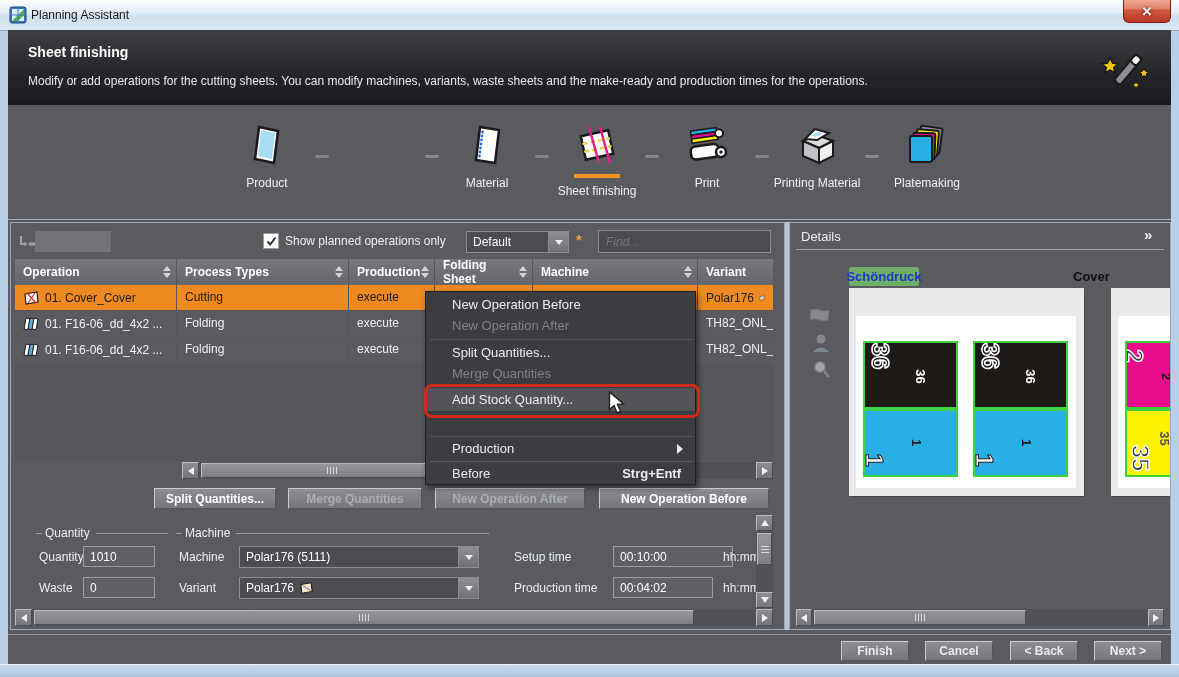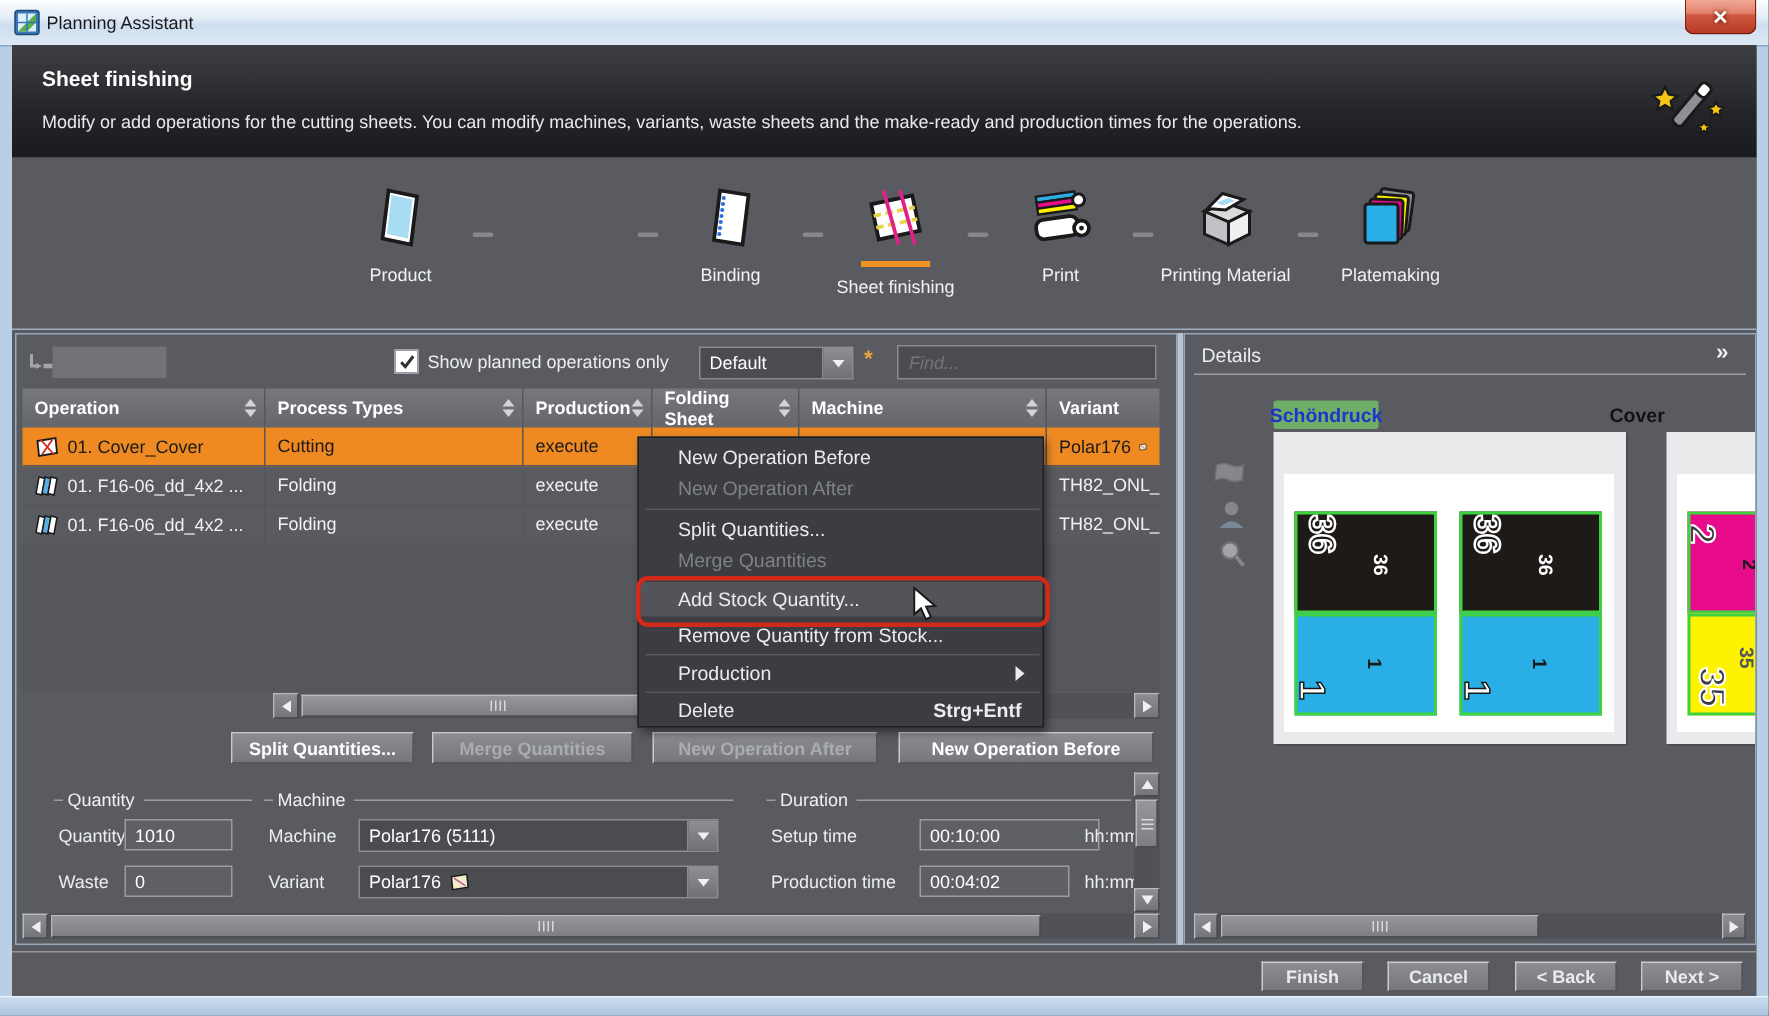--- a/index.html
+++ b/index.html
@@ -150,21 +150,21 @@
       <g fill="#2e6fd8">
         <circle cx="17.5" cy="9" r="1.4"></circle>
           <circle cx="17" cy="13" r="1.4"></circle>
           <circle cx="16.5" cy="17" r="1.4"></circle>
         <circle cx="16" cy="21" r="1.4"></circle>
           <circle cx="15.5" cy="25" r="1.4"></circle>
           <circle cx="15" cy="29" r="1.4"></circle>
           <circle cx="14.5" cy="33" r="1.4"></circle>
       </g>
     </svg>
-    <div class="step-label">Binding</div>
+    <div class="step-label">Material</div>
   </div>
   <div class="step" style="left:539px">
     <svg width="44" height="44" viewBox="0 0 44 44">
       <g transform="rotate(-12 22 22)">
         <rect x="8" y="10" width="28" height="24" fill="#ffffff" stroke="#1a1a1a" stroke-width="2.5"></rect>
         <path d="M8 18 H36 M8 26 H36" stroke="#e8d44d" stroke-width="2.5" stroke-dasharray="5 3"></path>
       </g>
       <path d="M14 4 L24 40 M25 4 L35 40" stroke="#e0218a" stroke-width="2.5"></path>
     </svg>
     <div class="active-bar"></div>
@@ -387,25 +387,20 @@
       <svg width="15" height="12" viewBox="0 0 17 14">
         <polygon points="2,3 14,1 15,11 3,13" fill="#f3ecca" stroke="#1a1a1a" stroke-width="1.2"></polygon>
         <path d="M4 4 L13 10" stroke="#c05aa0" stroke-width="1.2"></path>
       </svg>
     </span>
     <span class="dd-btn">
         <span class="tri-down"></span>
       </span>
   </div>
 
-  <div class="abs grp-title" style="left:500px;top:303px;width:243px">
-    <span class="seg"></span>
-      <span>Duration</span>
-      <span class="line"></span>
-  </div>
   <div class="abs lbl" style="left:503px;top:327px">Setup time</div>
   <input class="abs tinput" style="left: 602px; top: 323px; width: 120px; height: 21px;" value="00:10:00">
   <div class="abs lbl" style="left:712px;top:327px;width:34px;overflow:hidden;white-space:nowrap">hh:mm</div>
   <div class="abs lbl" style="left:503px;top:358px">Production time</div>
   <input class="abs tinput" style="left: 602px; top: 354px; width: 100px; height: 21px;" value="00:04:02">
   <div class="abs lbl" style="left:712px;top:358px;width:34px;overflow:hidden;white-space:nowrap">hh:mm</div>
 
   <div class="abs sb-track" style="left:745px;top:292px;width:17px;height:93px">
     <div class="abs sb-btn" style="left:0;top:0;width:17px;height:16px">
         <span class="tri-u"></span>
@@ -521,29 +516,28 @@
 <div class="abs btn footer" style="left:1094px;top:641px;width:68px;height:20px">Next &gt;</div>
 
 <div class="abs menu">
   <div class="mi" style="top:2px">New Operation Before</div>
   <div class="mi disabled" style="top:23px">New Operation After</div>
   <div class="msep" style="top:47px"></div>
   <div class="mi" style="top:50px">Split Quantities...</div>
   <div class="mi disabled" style="top:71px">Merge Quantities</div>
   <div class="msep" style="top:94px"></div>
   <div class="mi hl" style="top:96px;height:23px">Add Stock Quantity...</div>
-  <div class="mi" style="top:121px">Remove Quantity from Stock...</div>
   <div class="msep" style="top:144px"></div>
   <div class="mi" style="top:146px">
     <span>Production</span>
     <span class="subtri"></span>
   </div>
   <div class="msep" style="top:169px"></div>
   <div class="mi" style="top:171px">
-    <span>Delete</span>
+    <span>Before</span>
     <span class="sc">Strg+Entf</span>
   </div>
   <div class="annotation"></div>
 </div>
 
 <svg class="abs" style="left:608px;top:391px;z-index:90" width="19" height="26" viewBox="0 0 19 26">
   <path d="M1.5,1 L1.5,18.5 L6,14.6 L9.2,21.8 L12.6,20.3 L9.4,13.4 L15.5,13 Z" fill="#ffffff" stroke="#1a1a1a" stroke-width="1.3"></path>
 </svg>
 
 <div class="abs" style="left:0;top:664px;width:1179px;height:13px;background:linear-gradient(#cadcee,#a9c4df);border-top:1px solid #e8f1f9"></div>

